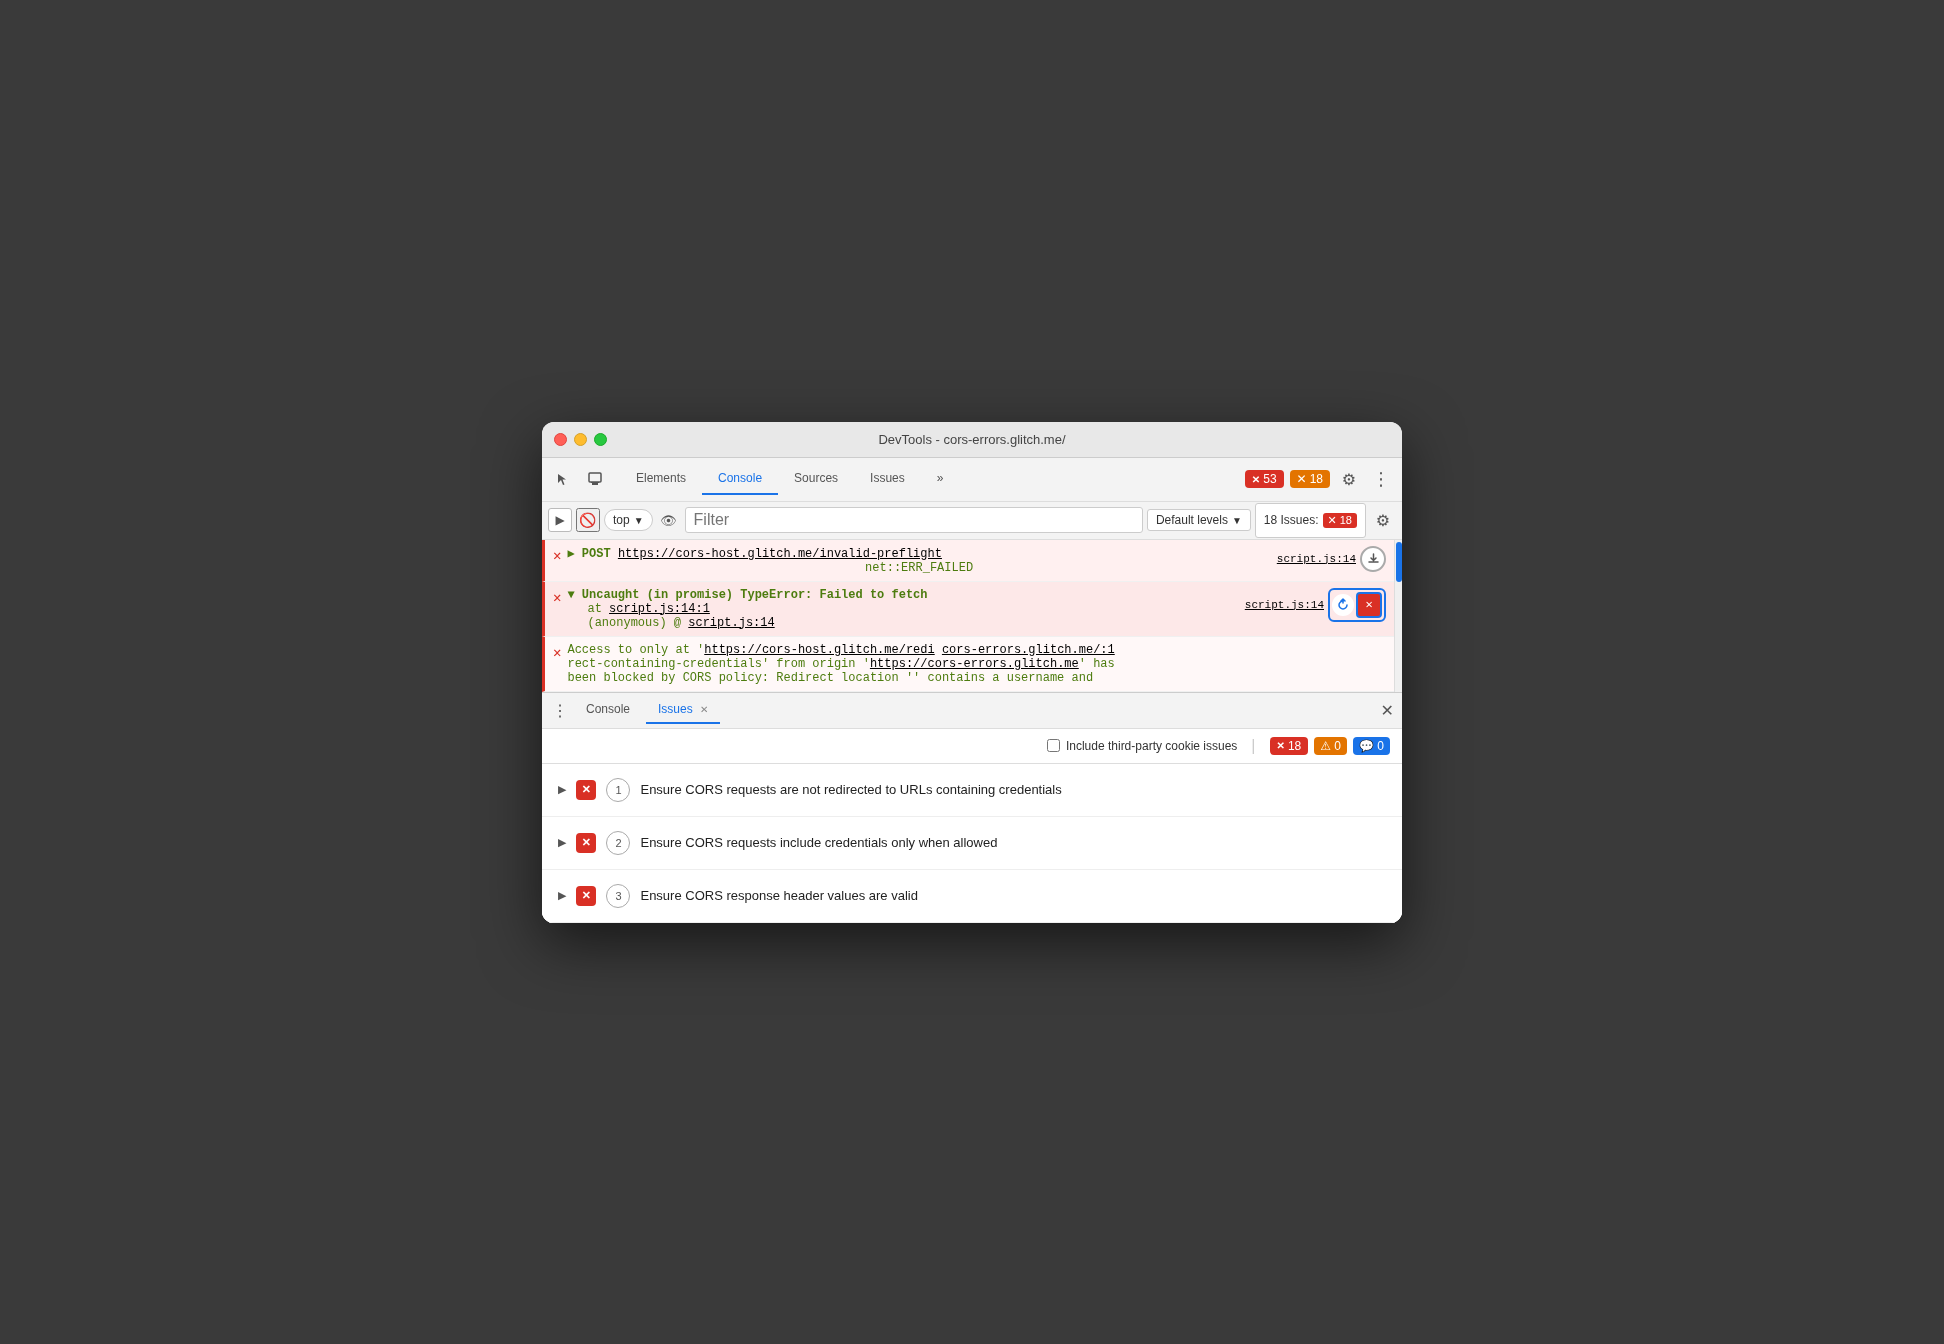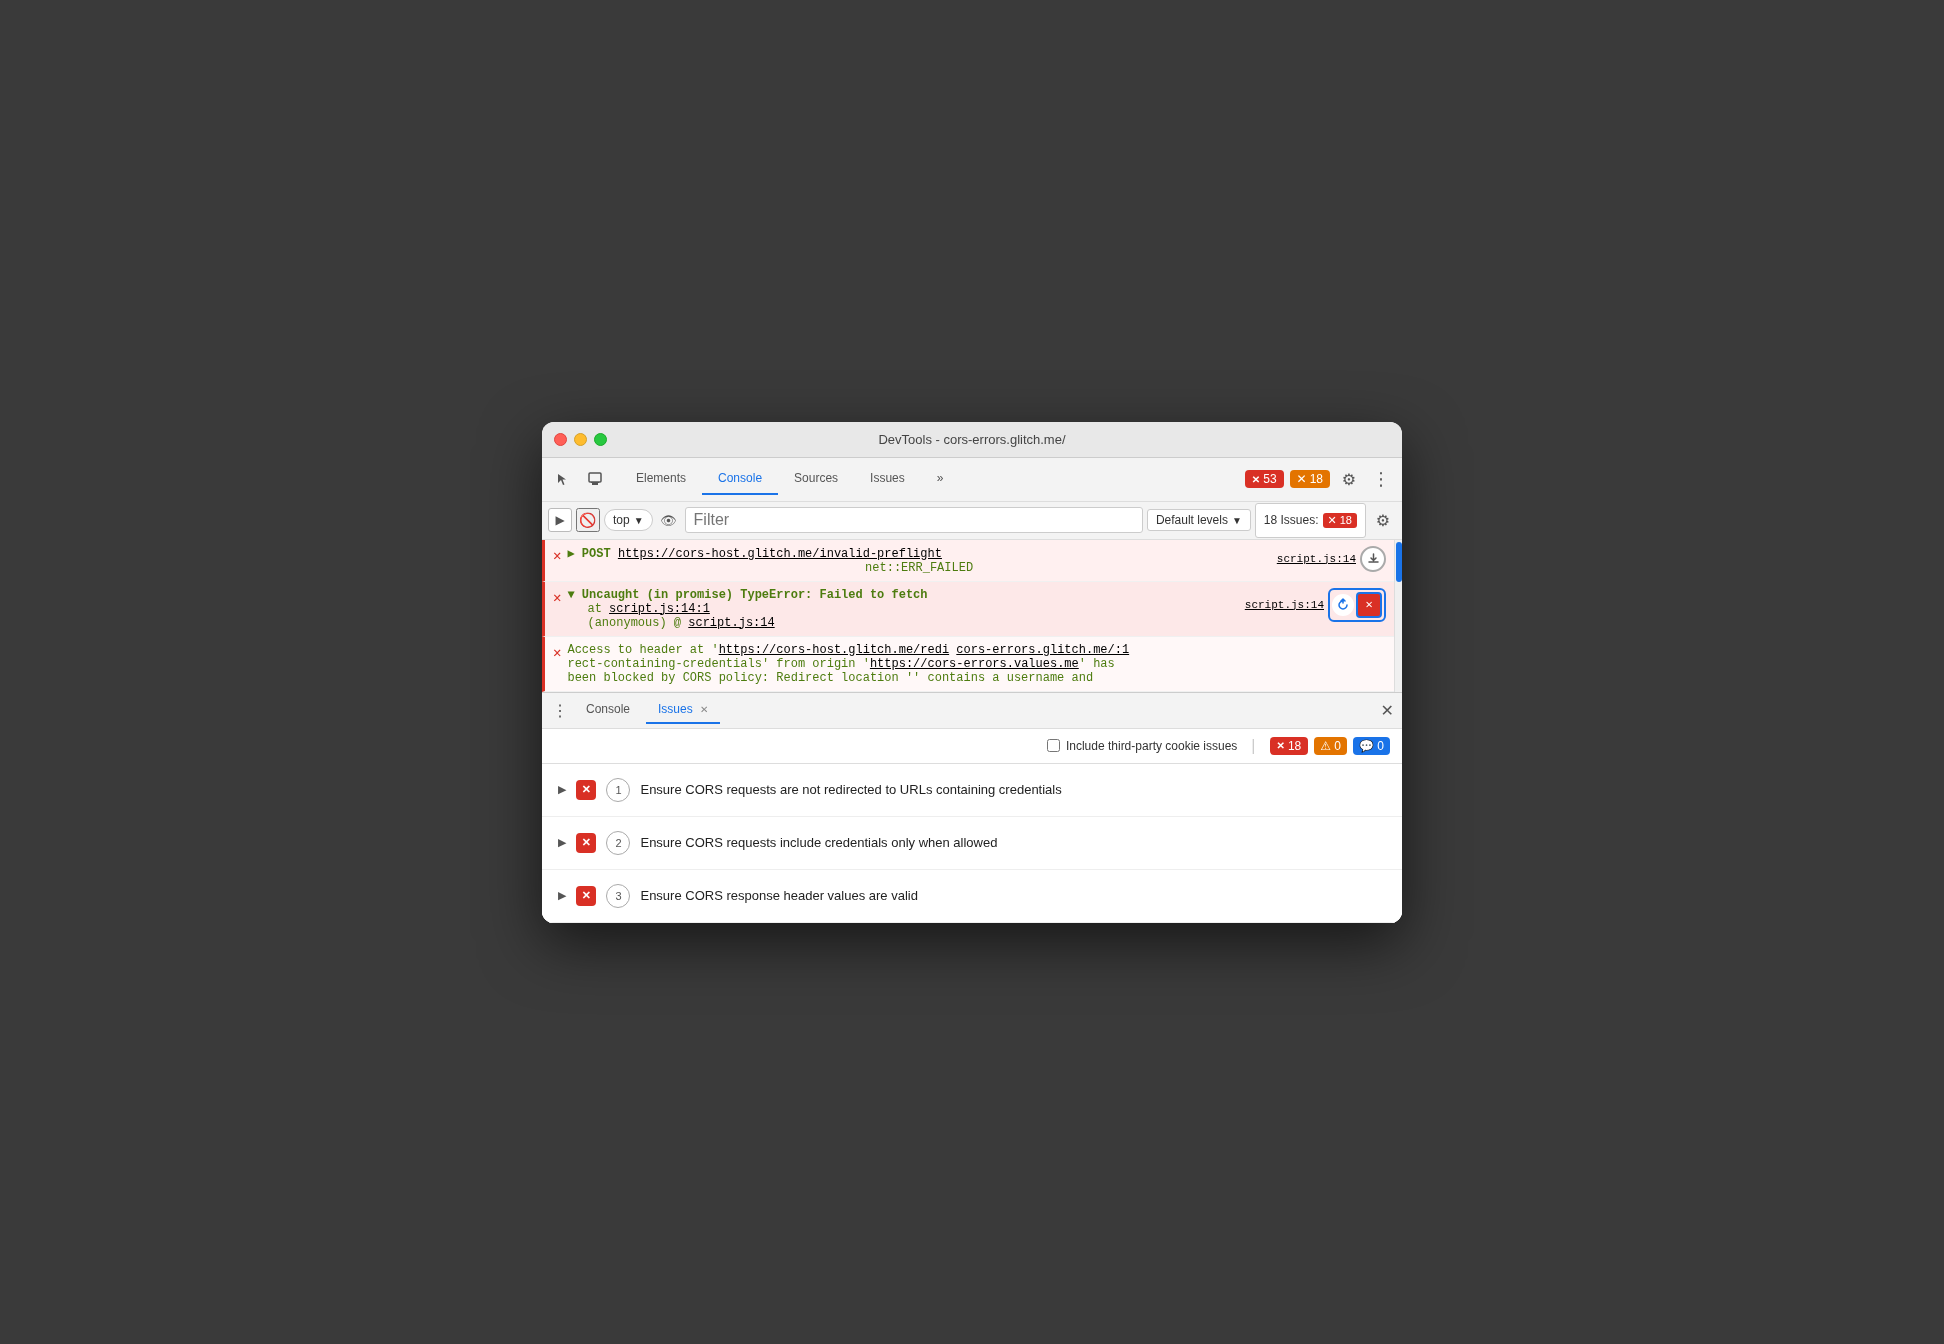--- a/index.html
+++ b/index.html
@@ -595,25 +595,25 @@
               </div>
               <div class="action-x-btn">✕</div>
             </div>
           </div>
         </div>
 
         <div class="console-entry error" style="background:#fff8f8;">
           <span class="error-icon">✕</span>
           <div class="entry-content">
             <div>
-              <span class="red-text">Access to header at '</span><a class="blue-link">https://cors-host.glitch.me/redi</a>
+              <span class="red-text">Access to only at '</span><a class="blue-link">https://cors-host.glitch.me/redi</a>
               <span class="red-text"> </span><a class="blue-link">cors-errors.glitch.me/:1</a>
             </div>
             <div>
-              <span class="red-text">rect-containing-credentials</span><span class="red-text">' from origin '</span><a class="blue-link">https://cors-errors.values.me</a><span class="red-text">' has</span>
+              <span class="red-text">rect-containing-credentials</span><span class="red-text">' from origin '</span><a class="blue-link">https://cors-errors.glitch.me</a><span class="red-text">' has</span>
             </div>
             <div>
               <span class="red-text">been blocked by CORS policy: Redirect location '' contains a username and</span>
             </div>
           </div>
         </div>
       </div>
 
       <div class="vertical-scrollbar">
         <div class="scrollbar-thumb"></div>

